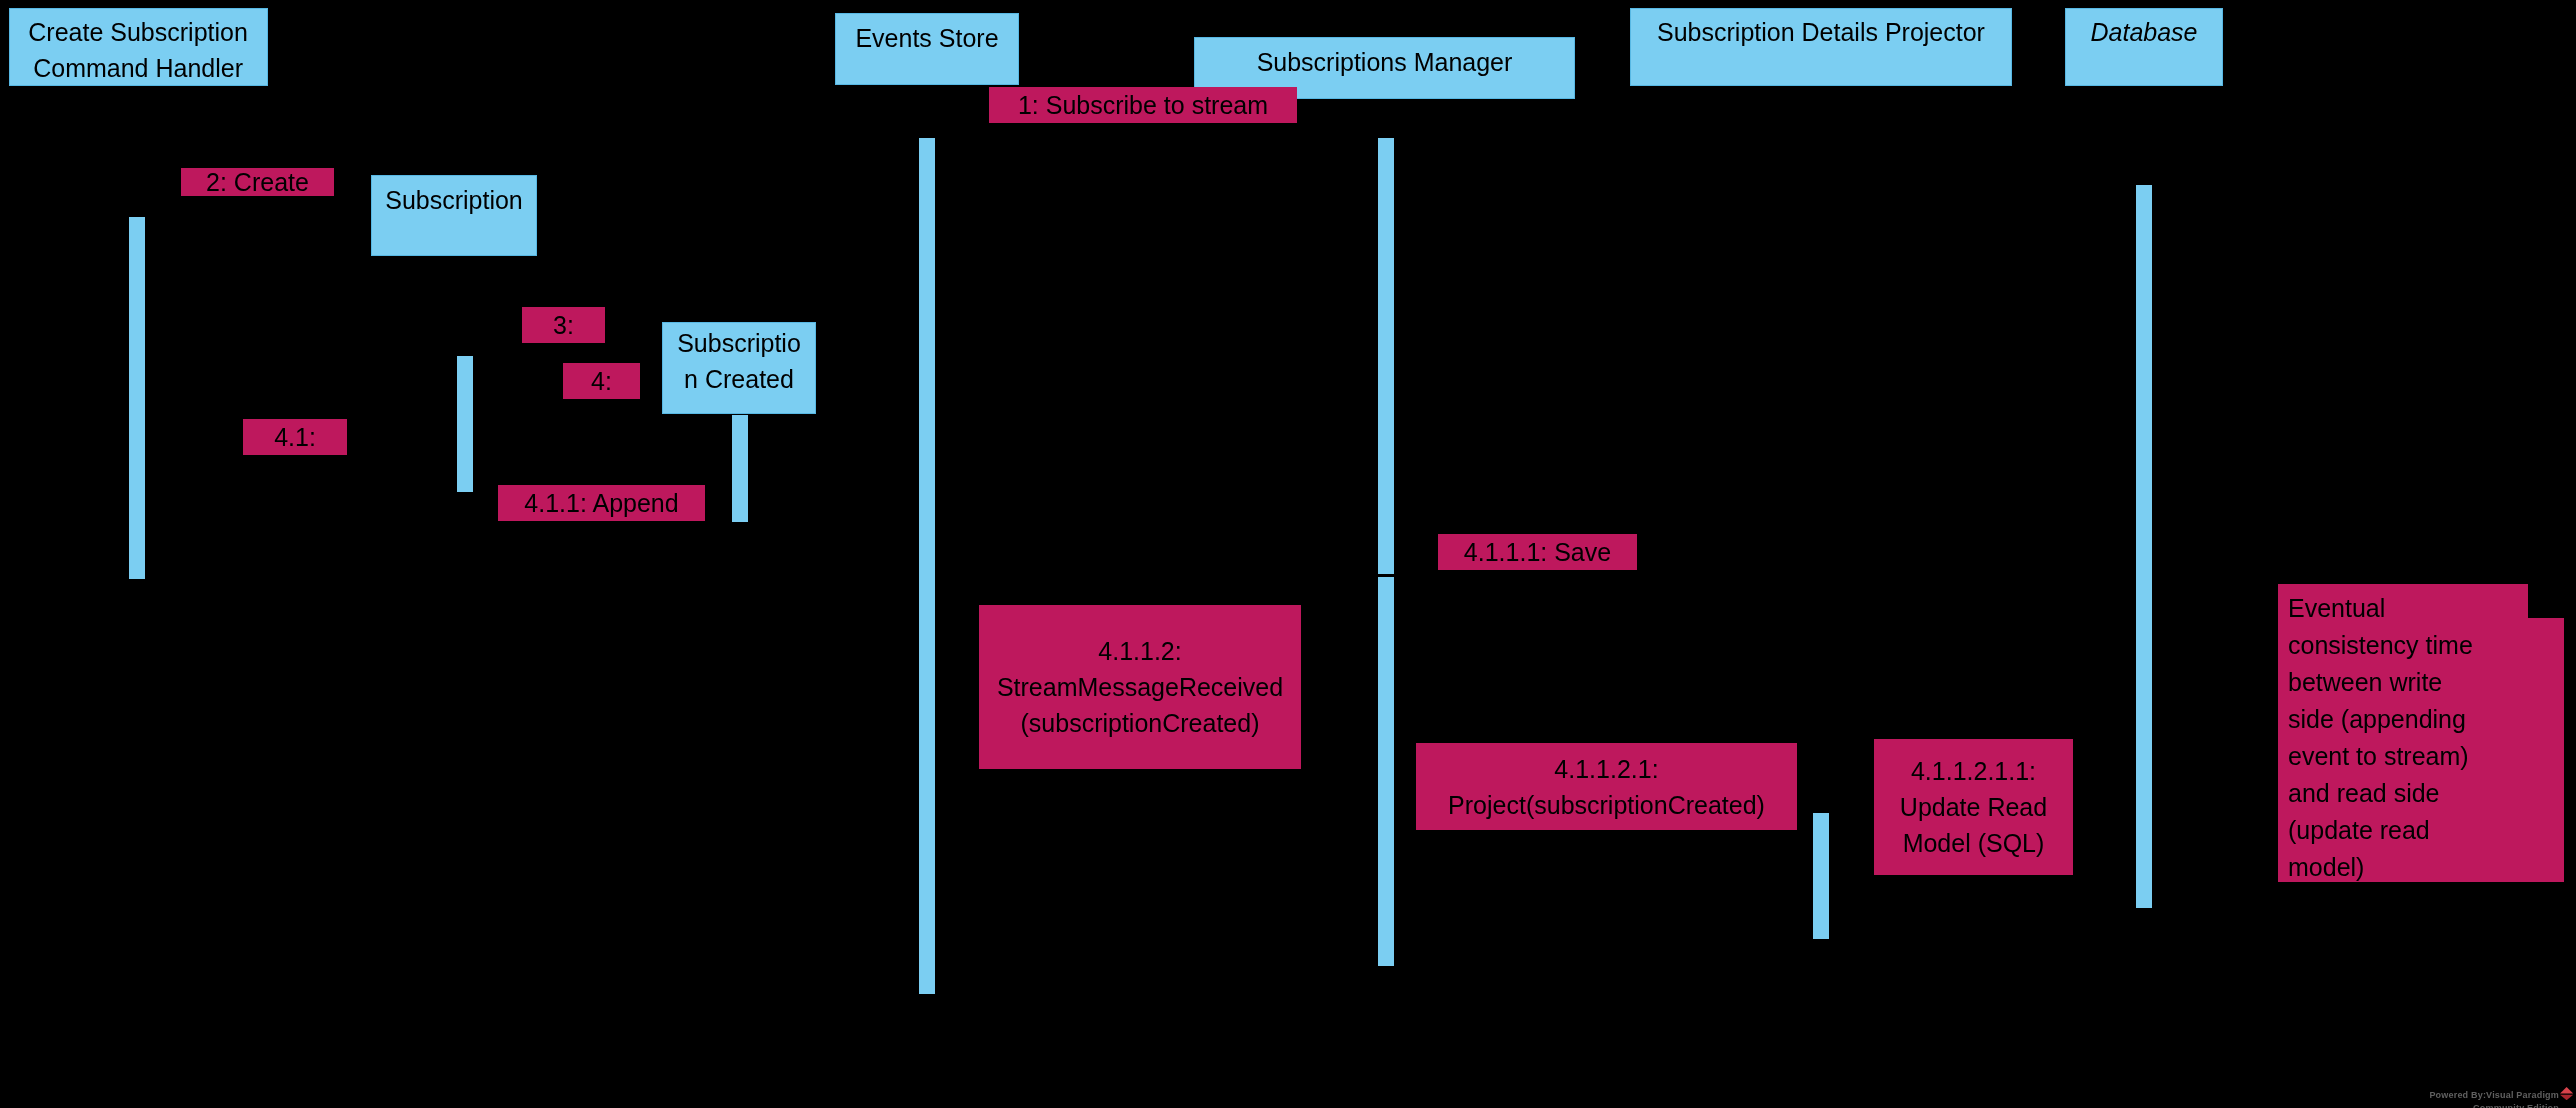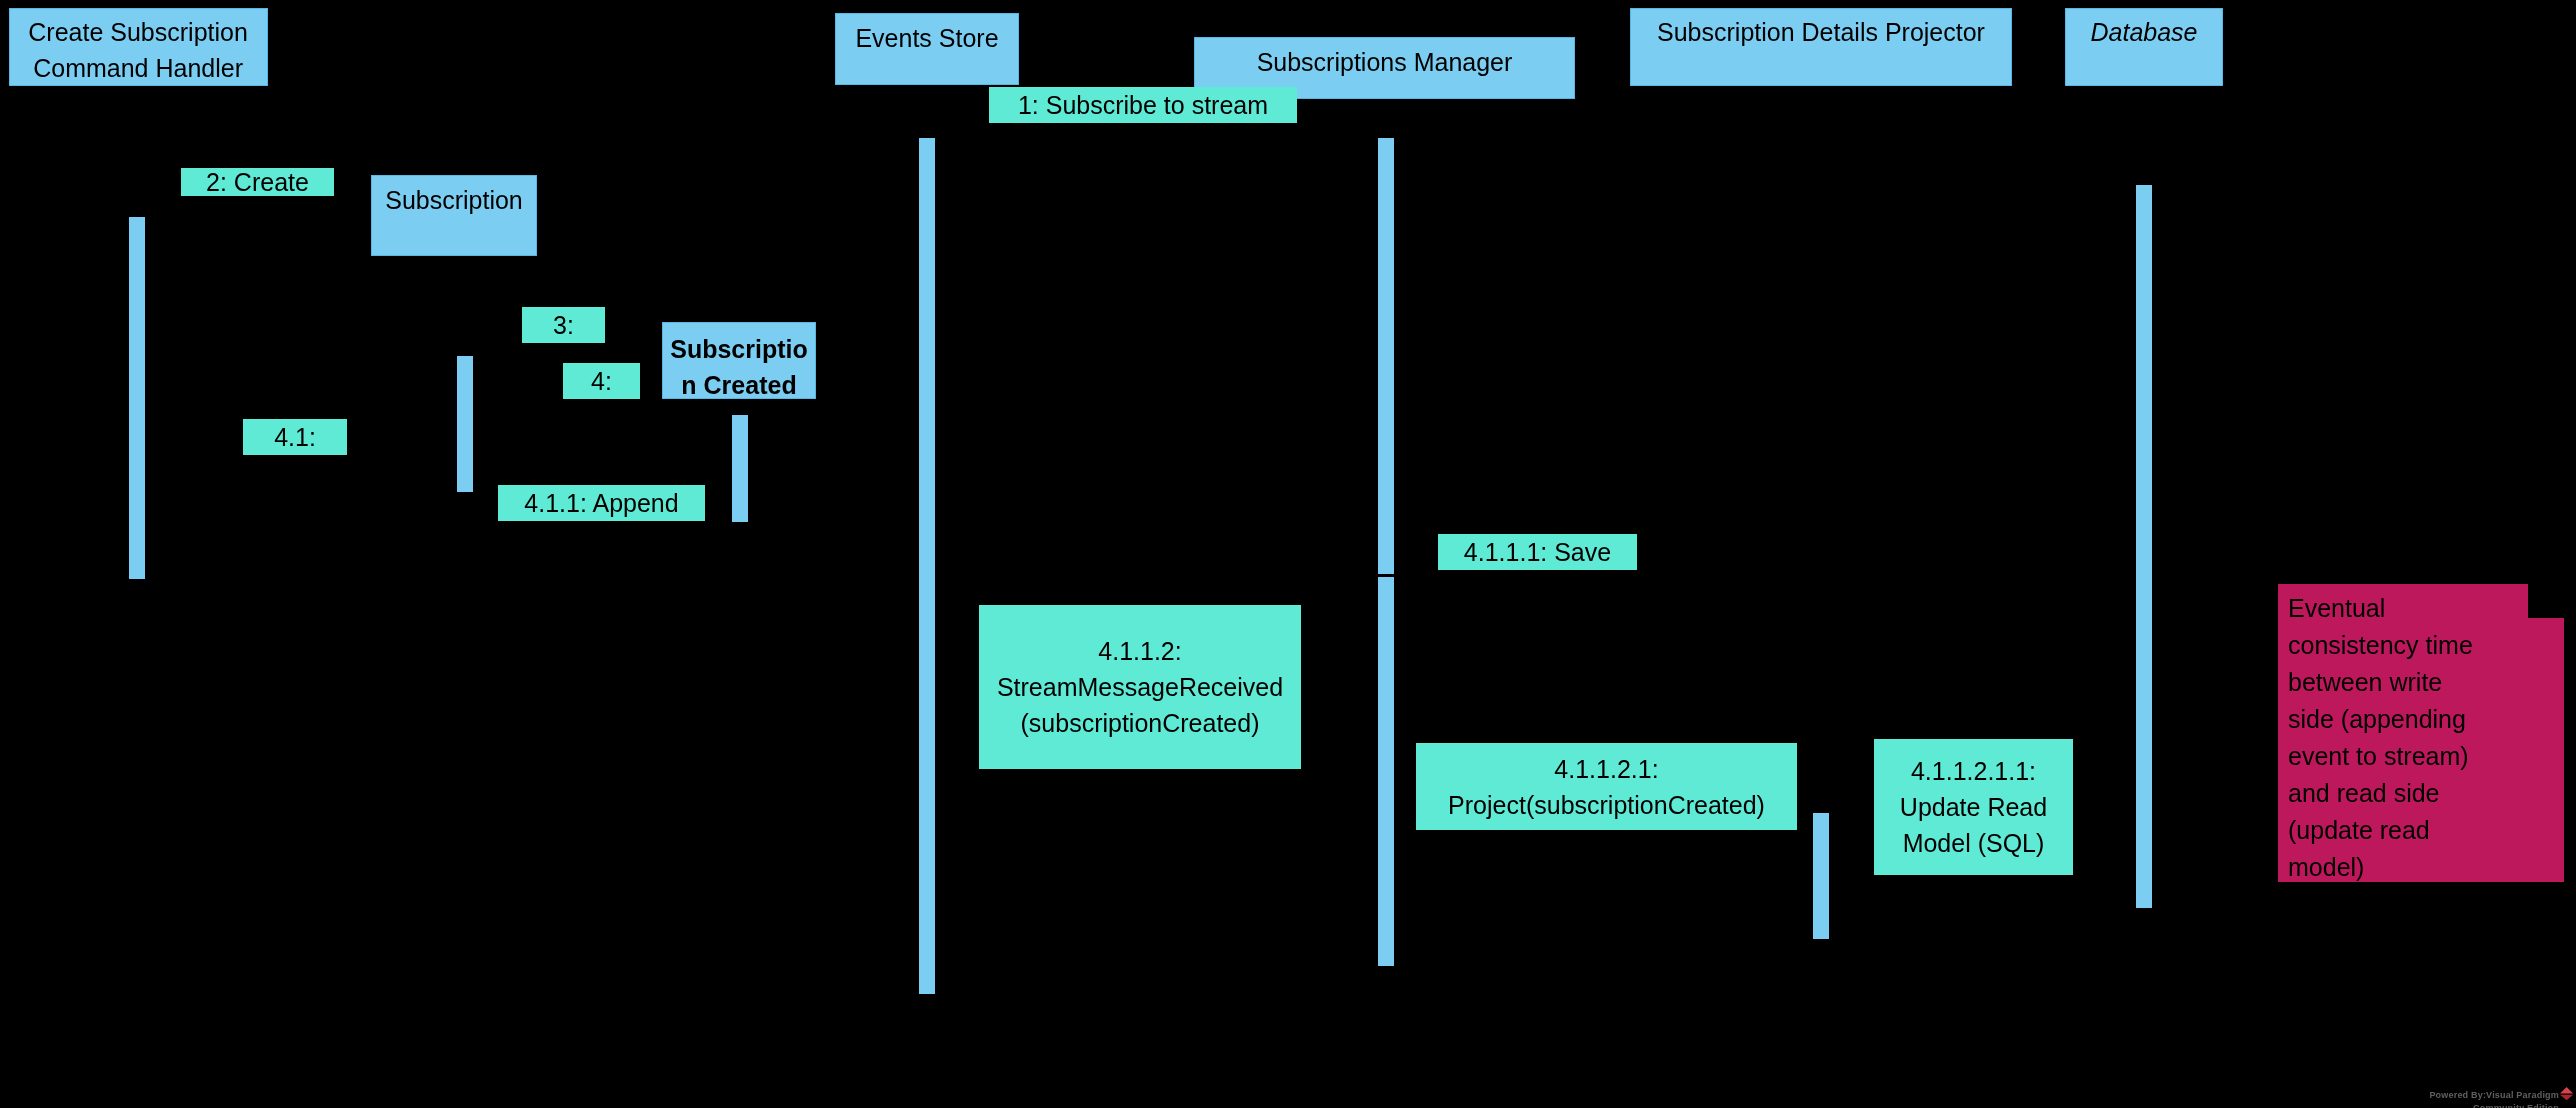--- a/index.html
+++ b/index.html
@@ -4,21 +4,21 @@
 <style>
   html,body{margin:0;padding:0;background:#000;}
   body{width:2576px;height:1108px;position:relative;overflow:hidden;
        font-family:"Liberation Sans", sans-serif;}
   .stage{position:absolute;left:0;top:0;width:2576px;height:1108px;background:#000;}
 
   .p-box{position:absolute;background:#7BCEF2;border:1.6px solid #57B8E4;box-sizing:border-box;
          color:#000;text-align:center;white-space:pre-line;
          font-size:25px;line-height:36px;padding-top:5.5px;overflow:hidden;}
 
-  .msg{position:absolute;background:#5eead4;color:#000;box-sizing:border-box;
+  .msg{position:absolute;background:#be185d;color:#000;box-sizing:border-box;
        display:flex;align-items:center;justify-content:center;text-align:center;
        white-space:pre-line;font-size:25px;line-height:36px;overflow:hidden;}
 
   .act{position:absolute;background:#7BCEF2;}
 
   .note{position:absolute;background:#be185d;color:#000;box-sizing:border-box;
         font-size:25px;line-height:37px;white-space:pre-line;text-align:left;
         padding:6.2px 4.7px 0 10px;overflow:hidden;
         clip-path:polygon(0 0,250px 0,250px 34px,286px 34px,286px 298px,0 298px);}
 
@@ -37,21 +37,21 @@
 <div class="stage">
 
   <div class="p-box" style="left:8.6px;top:7.8px;width:259px;height:78px;">Create Subscription
 Command Handler</div>
   <div class="p-box" style="left:835px;top:13.2px;width:184px;height:72px;">Events Store</div>
   <div class="p-box" style="left:1194px;top:5px;width:381px;height:62px;margin-top:32px;">Subscriptions Manager</div>
   <div class="p-box" style="left:1630px;top:7.8px;width:382px;height:78px;">Subscription Details Projector</div>
   <div class="p-box" style="left:2065px;top:7.8px;width:158px;height:78px;font-style:italic;">Database</div>
 
   <div class="p-box" style="left:371px;top:175px;width:166px;height:81px;">Subscription</div>
-  <div class="p-box" style="left:662px;top:322px;width:154px;height:77px;padding-top:8px;font-weight:bold;">Subscriptio
+  <div class="p-box" style="left:662px;top:322px;width:154px;height:92px;padding-top:2px;">Subscriptio
 n Created</div>
 
   <div class="act" style="left:129px;top:217px;width:15.6px;height:362px;"></div>
   <div class="act" style="left:457px;top:356px;width:15.6px;height:136px;"></div>
   <div class="act" style="left:732px;top:415px;width:15.6px;height:107px;"></div>
   <div class="act" style="left:919px;top:138px;width:15.6px;height:856px;"></div>
   <div class="act" style="left:1378px;top:138px;width:16.4px;height:436px;"></div>
   <div class="act" style="left:1378px;top:577px;width:16.4px;height:389px;"></div>
   <div class="act" style="left:1813px;top:813px;width:16.4px;height:126px;"></div>
   <div class="act" style="left:2136px;top:185px;width:15.6px;height:723px;"></div>

